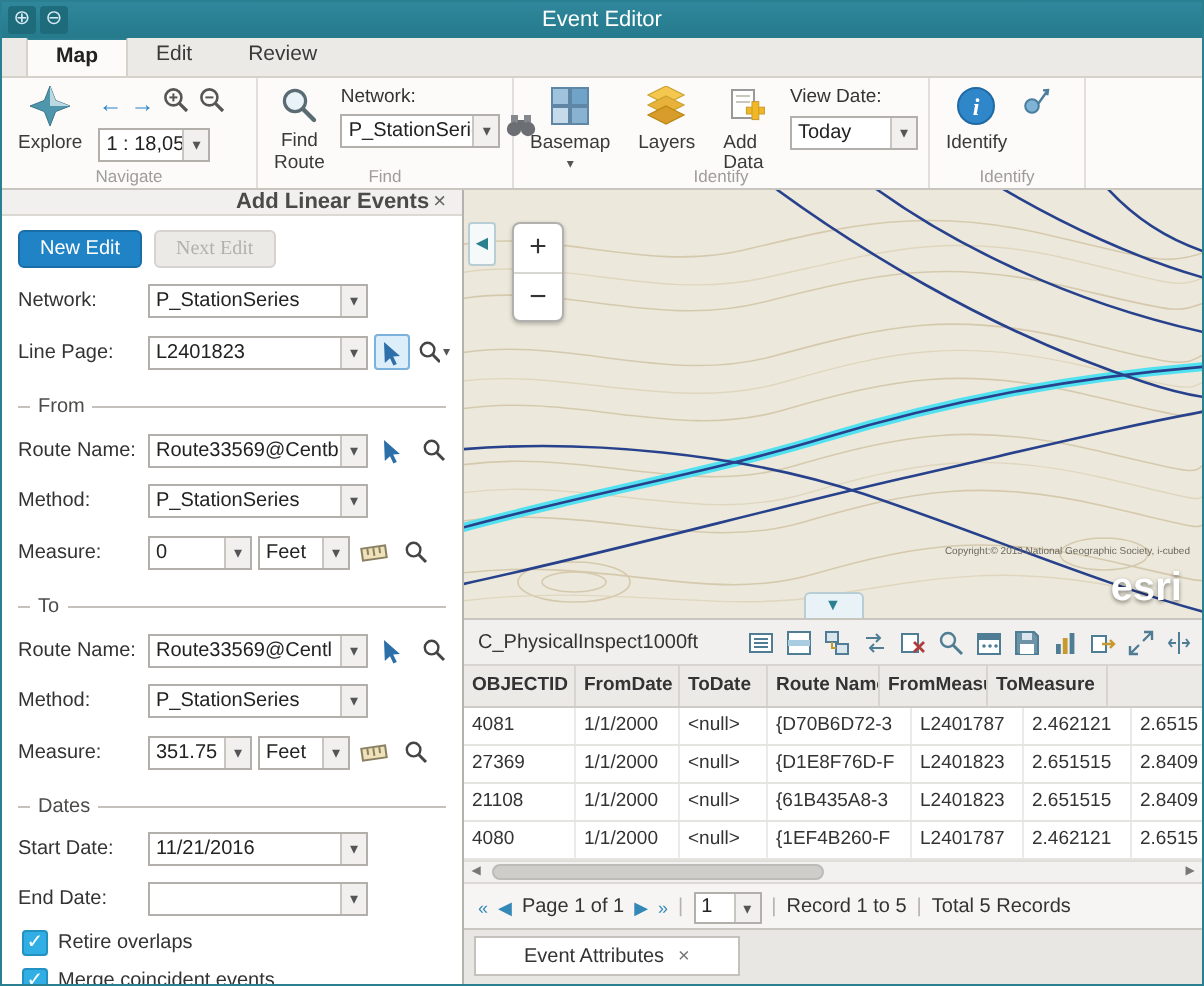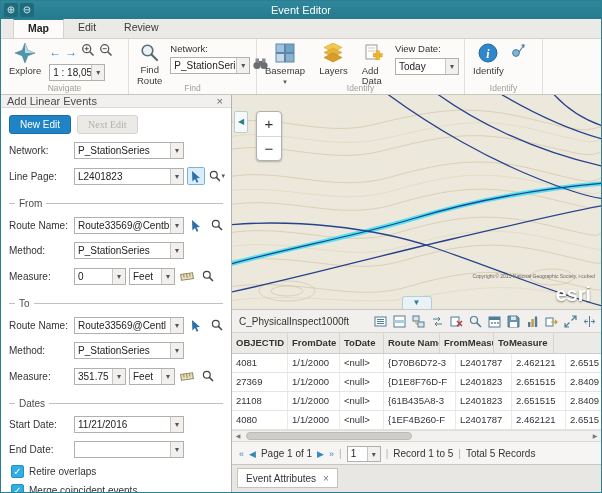--- a/index.html
+++ b/index.html
@@ -32,21 +32,21 @@
   .combo .cv{flex:1;padding:0 3px;white-space:nowrap;overflow:hidden;}
   .combo .cb{width:13px;align-self:stretch;background:#f1f0ee;border-left:1px solid #c9c6c1;color:#555;font-size:8px;line-height:15px;text-align:center;}
 
   
   .main{display:flex;height:397px;}
   .panel{width:231px;background:#fff;border-right:1px solid #b5b2ad;display:flex;flex-direction:column;flex:none;}
   .right{flex:1;display:flex;flex-direction:column;min-width:0;}
 
   
   .phead{height:22px;background:#f2f0ee;border-bottom:1px solid #dcd9d4;display:flex;align-items:center;padding:0 6px;}
-  .ptitle{flex:1;font-size:11px;font-weight:normal;color:#4a4a48;}
+  .ptitle{flex:1;font-size:11px;font-weight:bold;color:#4a4a48;text-align:right;}
   .pclose{color:#666;font-size:11px;padding:0 2px;}
   .btnrow{display:flex;gap:6px;margin:7px 8px 4px;}
   .btn-primary{background:#2083c5;border:1px solid #1a6ea8;color:#fff;font-size:10px;padding:3px 10px;border-radius:3px;}
   .btn-disabled{background:#eceae7;border:1px solid #d5d2cf;color:#b3b1ad;font-size:10px;padding:3px 10px;border-radius:3px;font-family:Liberation Serif, serif;}
   .frow{display:flex;align-items:center;margin:4px 8px;gap:3px;}
   .flabel{width:62px;font-size:10px;color:#333;flex:none;}
   .section{display:flex;align-items:center;margin:9px 8px 3px;gap:4px;}
   .section .pre{width:6px;border-top:1px solid #c4c1bb;}
   .section .st{font-size:10px;color:#4c4b49;}
   .section .post{flex:1;border-top:1px solid #c4c1bb;}
@@ -84,21 +84,21 @@
   .hscroll{height:11px;background:#f2f1ef;border-top:1px solid #e0ded9;display:flex;align-items:center;flex:none;}
   .hs-btn{width:12px;font-size:6px;color:#777;text-align:center;line-height:10px;flex:none;}
   .hs-track{flex:1;height:100%;position:relative;}
   .hs-thumb{position:absolute;left:2px;top:1px;height:8px;width:48%;background:#cfcdca;border:1px solid #bdbbb7;border-radius:4px;}
   .pagebar{height:24px;display:flex;align-items:center;gap:5px;background:#f6f5f3;border-top:1px solid #dcd9d4;padding:0 7px;font-size:10px;color:#333;flex:none;white-space:nowrap;overflow:hidden;}
   .pnav{color:#3488b8;font-size:9px;line-height:10px;}
   .psep{color:#b5b2ad;}
 
   
   .bstrip{height:28px;background:#e9e7e3;border-top:1px solid #c9c6c0;display:flex;align-items:flex-start;padding:3px 0 0 5px;flex:none;}
-  .btab{display:flex;align-items:center;gap:7px;background:#fff;border:1px solid #c5c2bc;padding:0 8px;font-size:10px;color:#333;height:20px;}
+  .btab{display:flex;align-items:center;gap:7px;background:#fff;border:1px solid #c5c2bc;padding:0 24px;font-size:10px;color:#333;height:20px;}
   .btab .x{color:#777;font-size:10px;}
 </style>
 </head>
 <body>
 
 <div class="window">
 
   <div class="titlebar">
     <div class="tb-icons">
       <span class="tb-icon">⊕</span>

